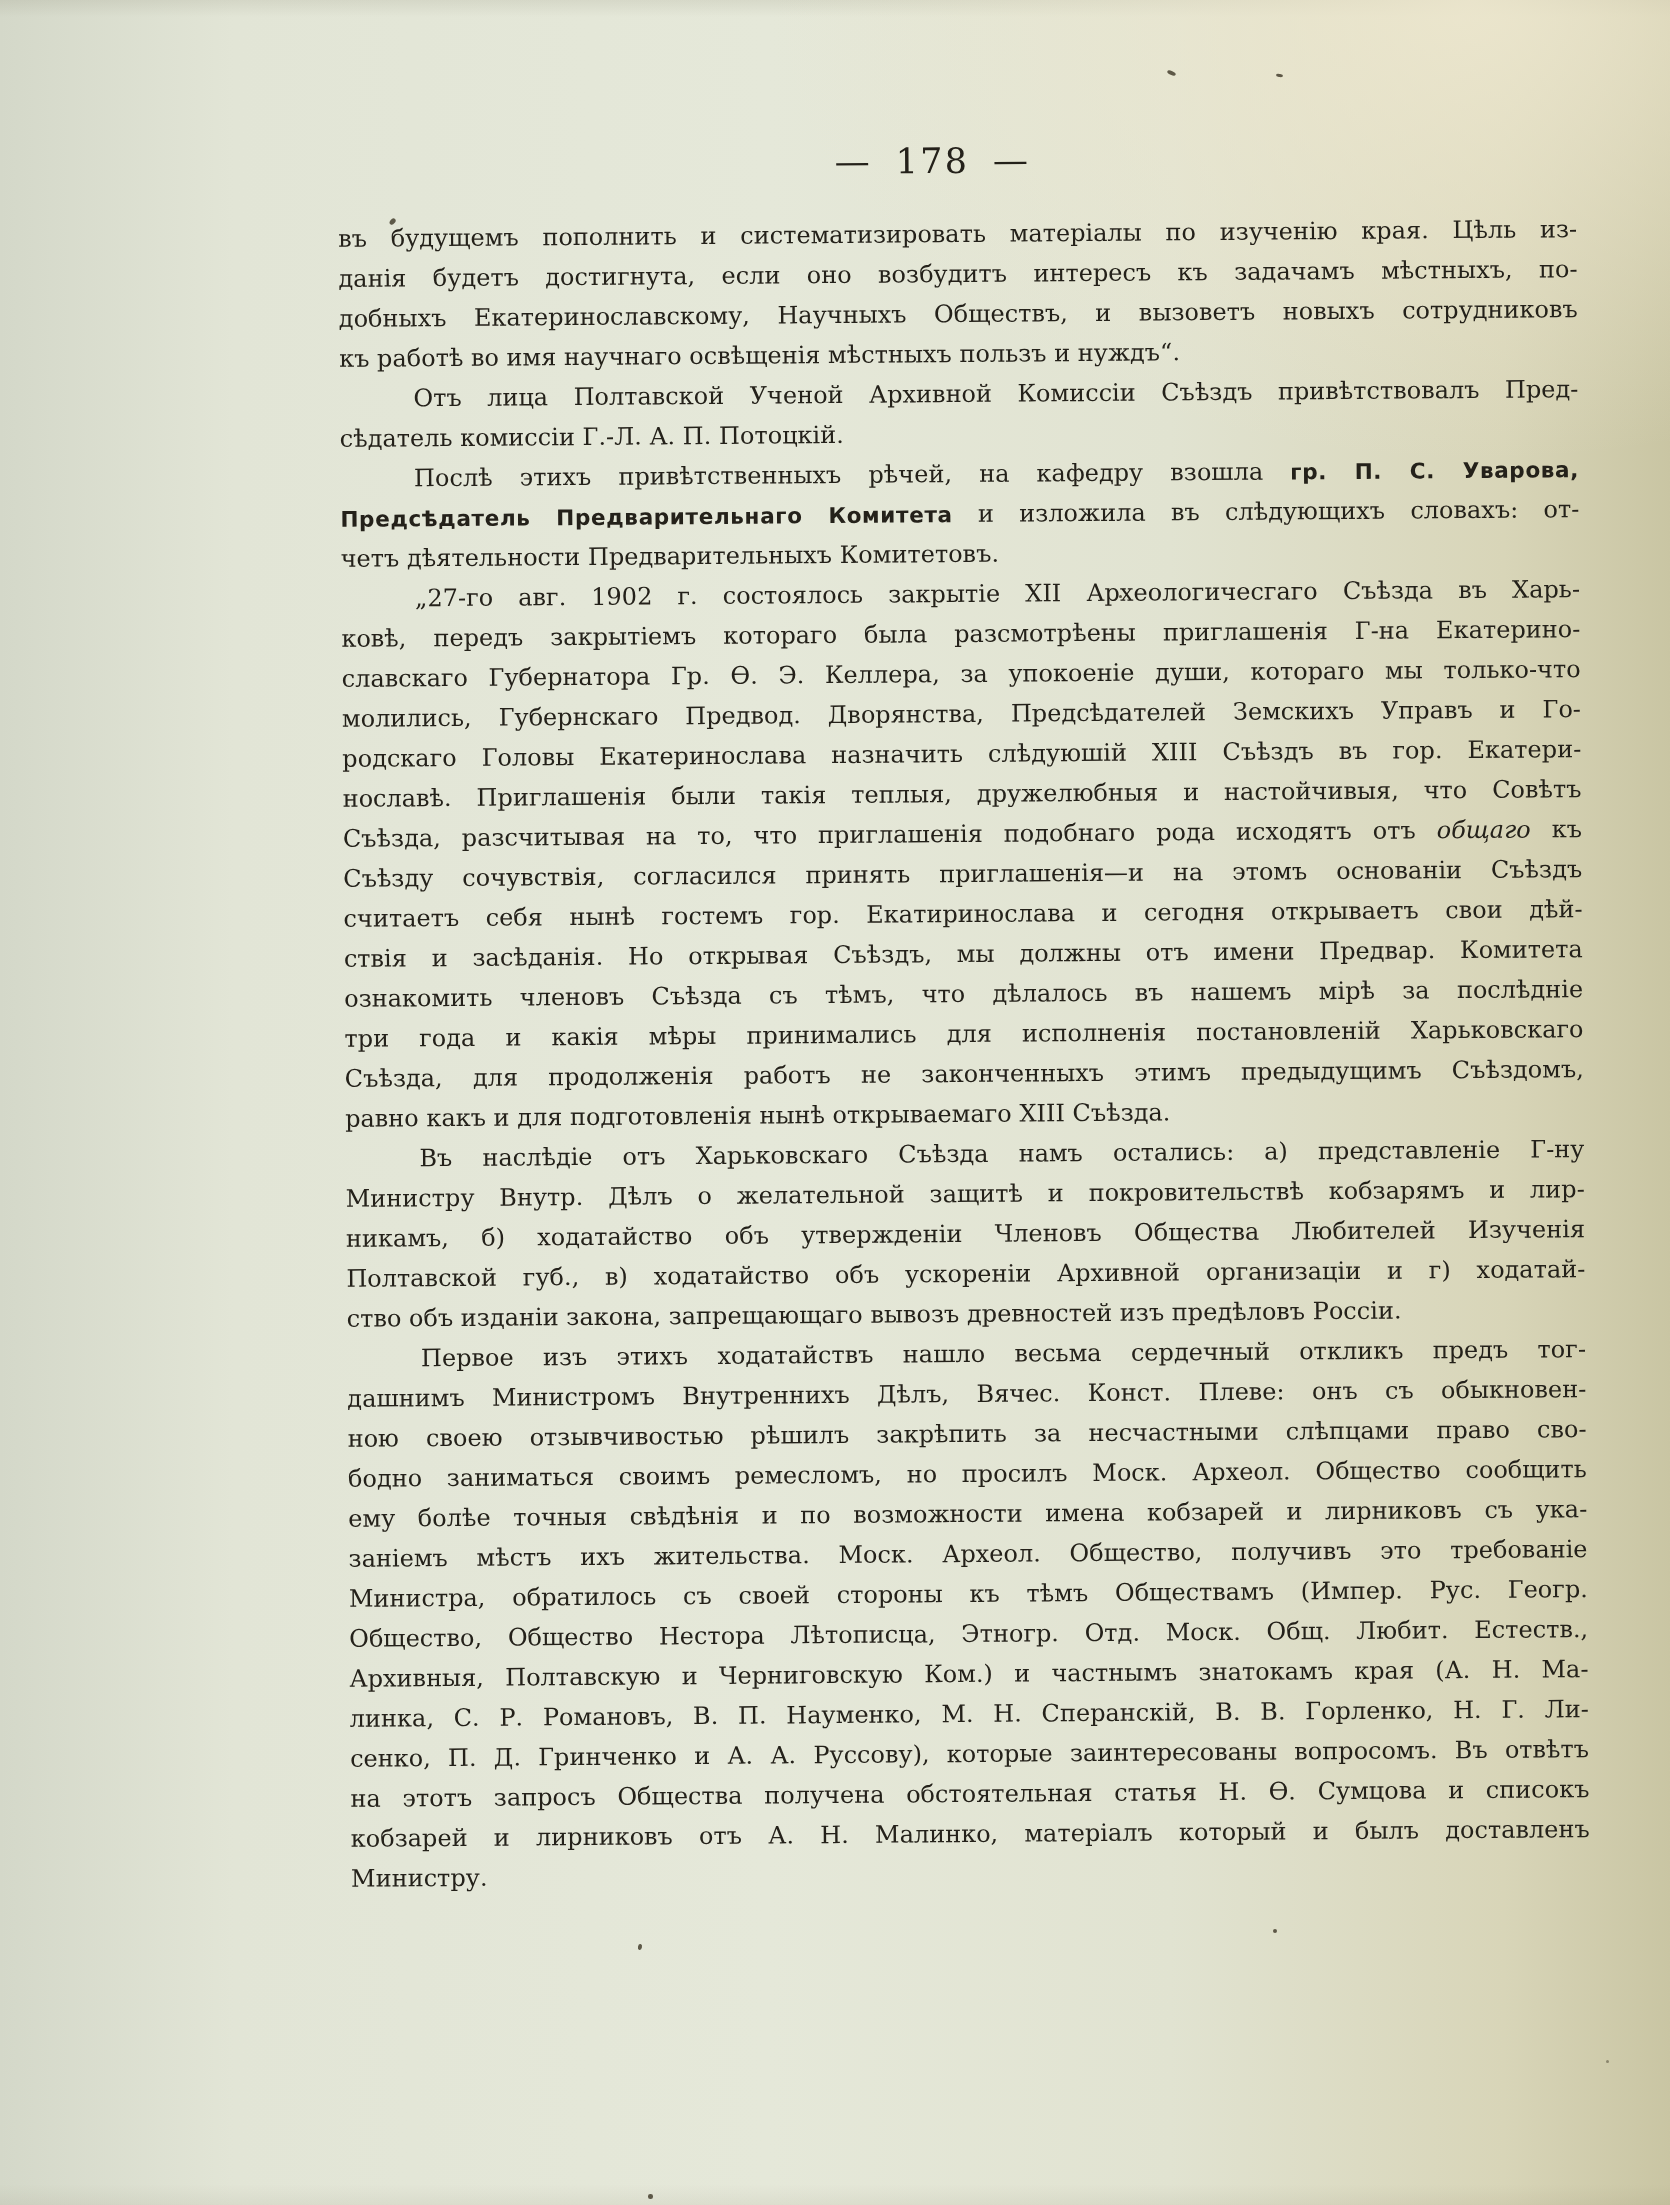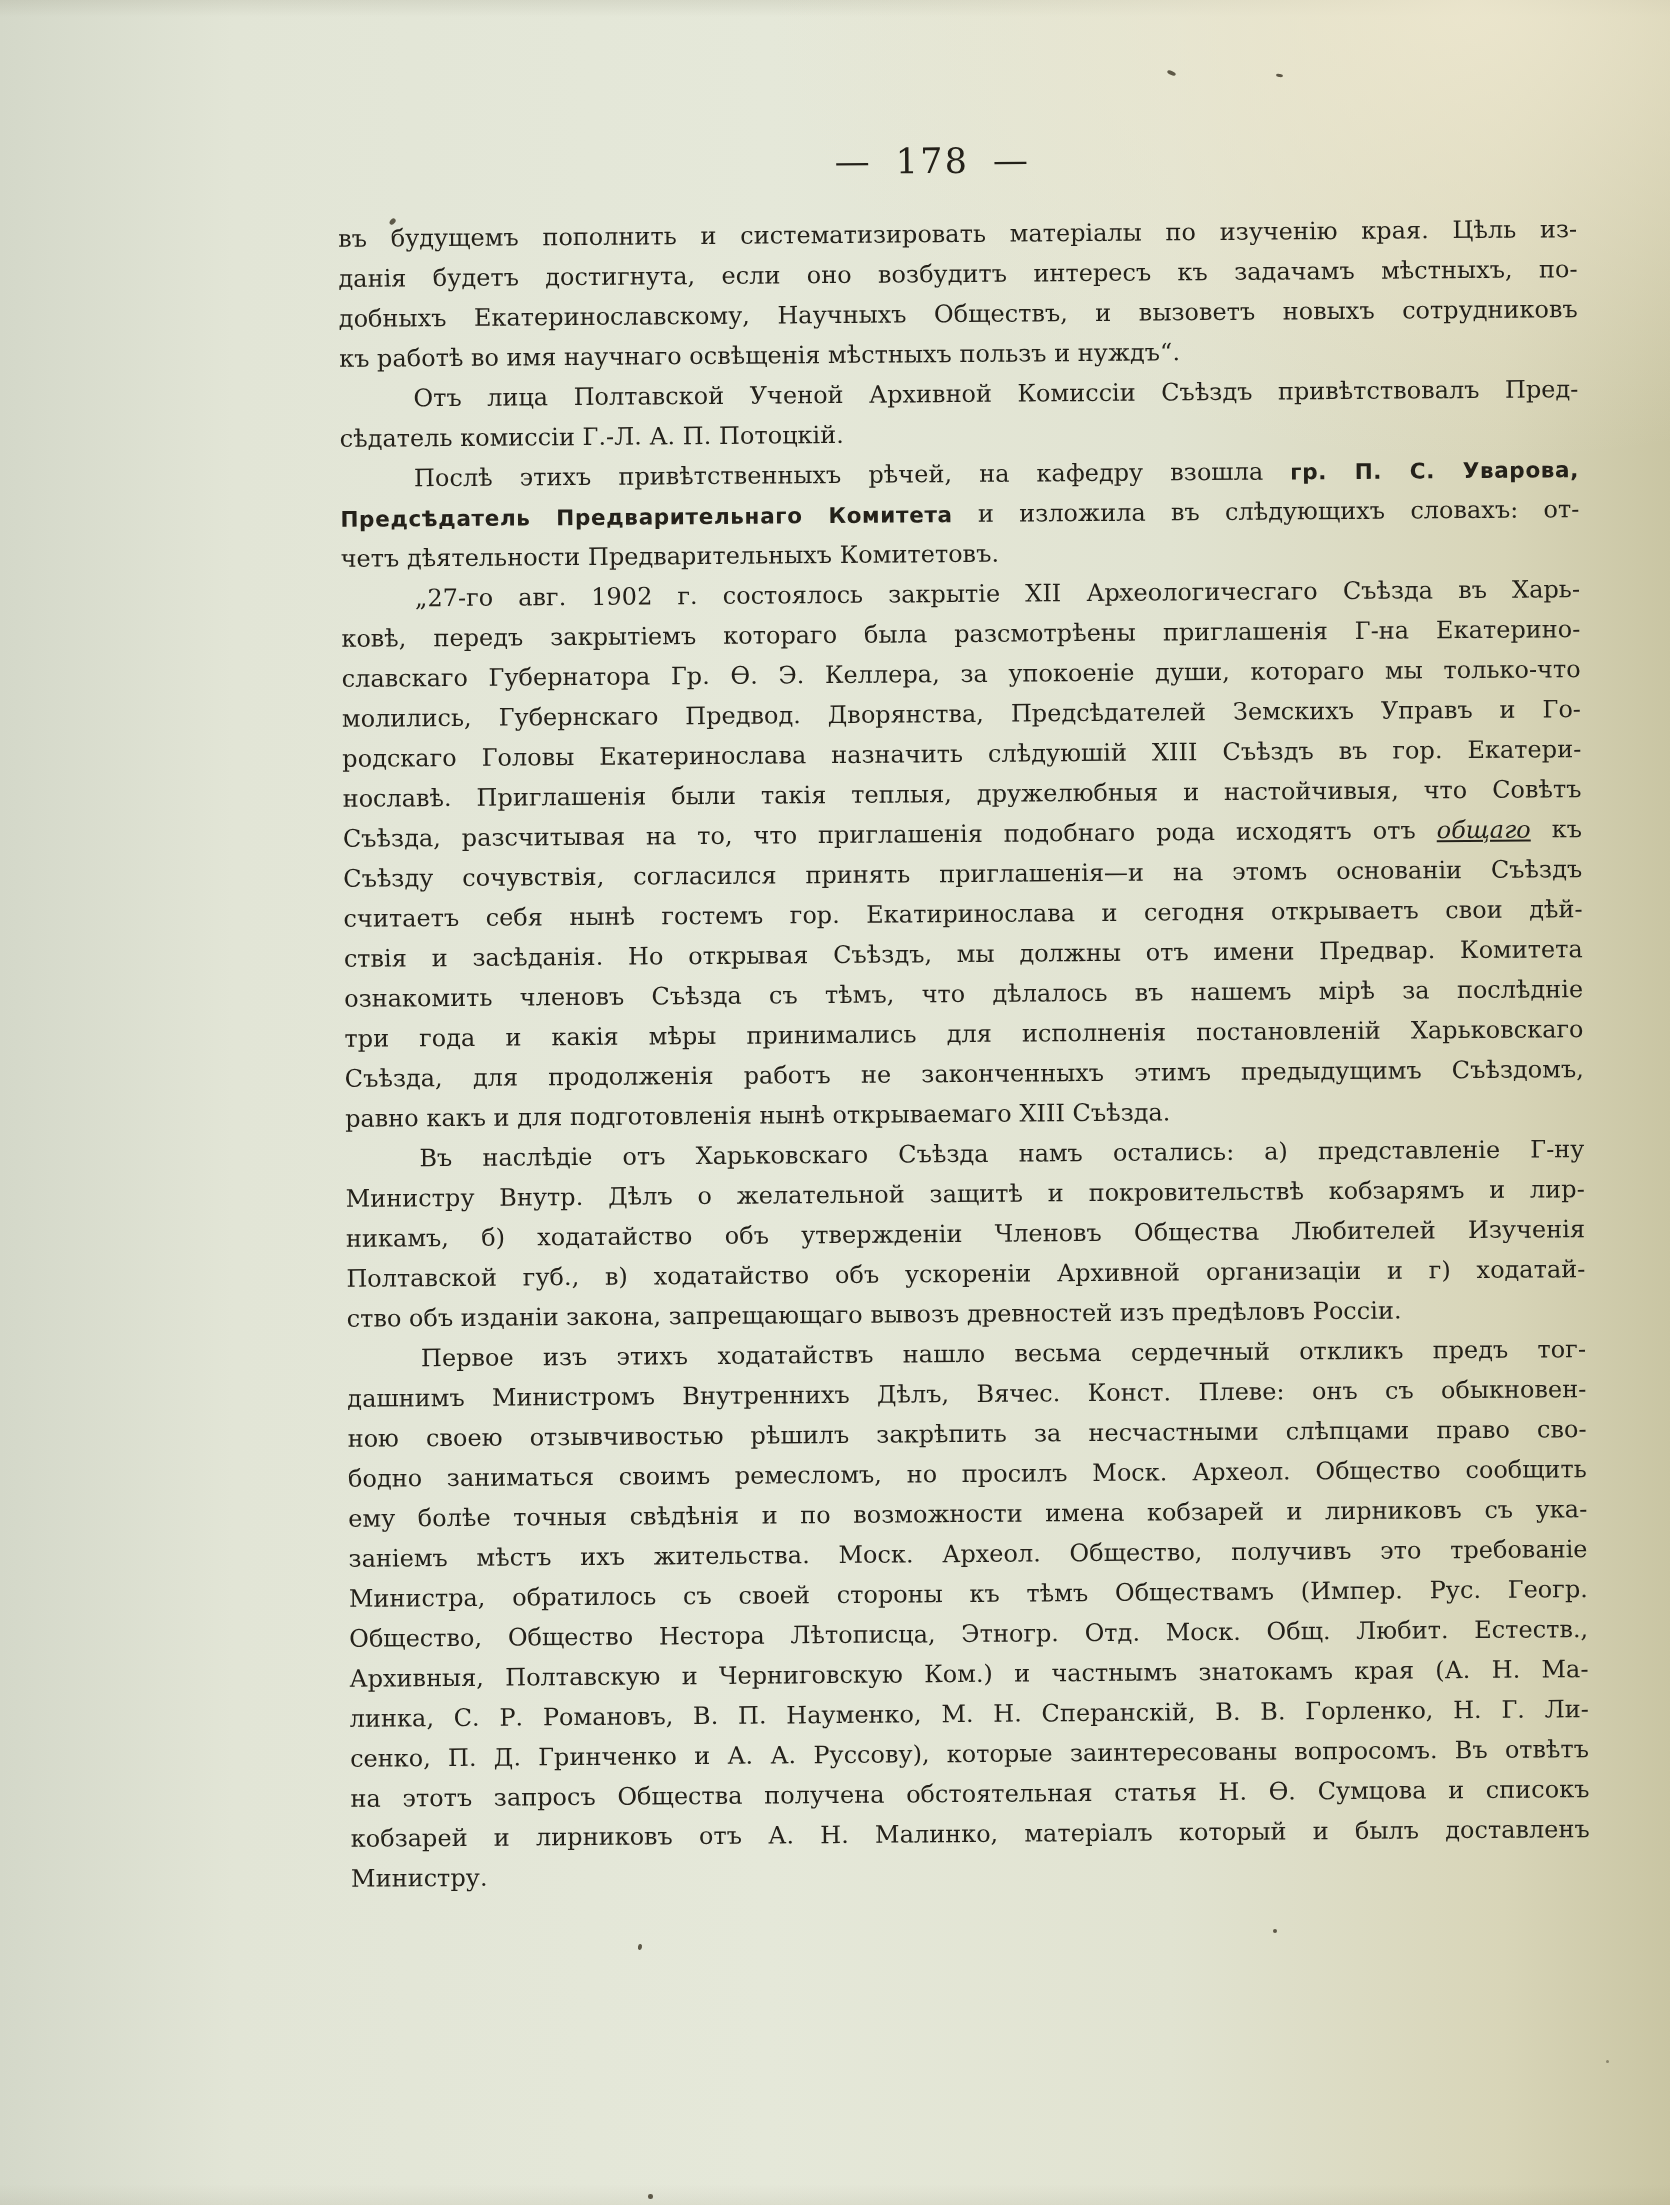--- a/index.html
+++ b/index.html
@@ -46,21 +46,21 @@
     white-space:normal;
   }
   .line.end{text-align-last:left;}
   .line.indent{text-indent:74px;}
   .b{
     font-family:"DejaVu Sans","Liberation Sans",sans-serif;
     font-weight:700;
     font-size:0.90em;
     letter-spacing:0.6px;
   }
-  .i{font-style:italic;text-decoration:underline;}
+  .i{font-style:italic;}
   .speck{
     position:absolute;
     background:#45402f;
     border-radius:50%;
     opacity:0.85;
   }
   .speck.s1{left:1167px;top:71px;width:9px;height:4px;transform:rotate(24deg);}
   .speck.s2{left:1276px;top:74px;width:6.8px;height:3.4px;transform:rotate(8deg);}
   .speck.s3{left:390px;top:218px;width:5.1px;height:7.4px;transform:rotate(40deg);}
   .speck.s4{left:1119px;top:595px;width:3.4px;height:3.4px;}

